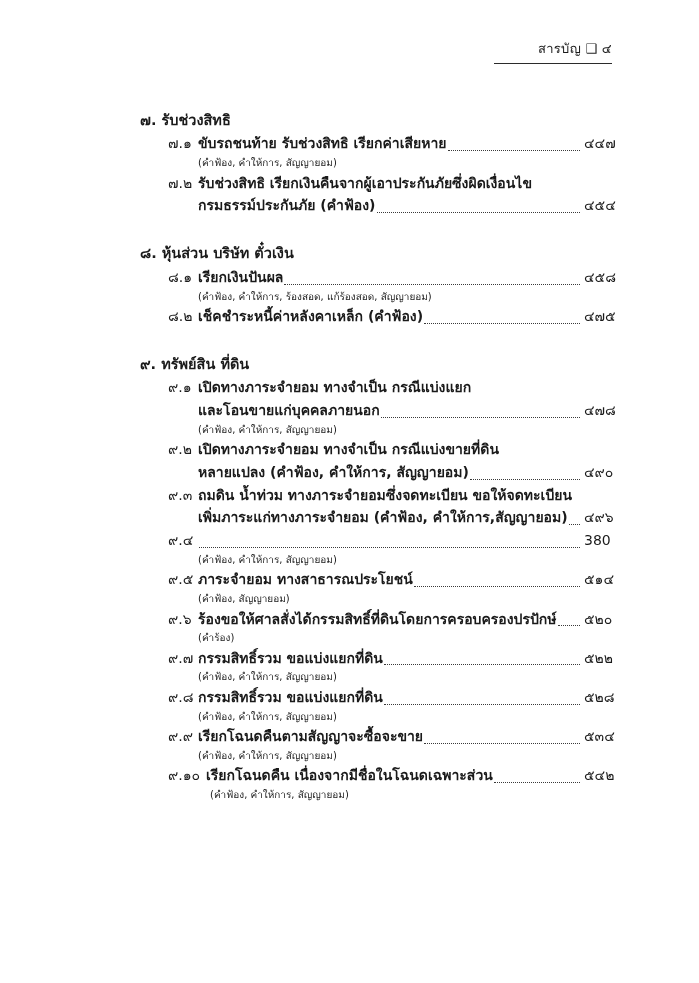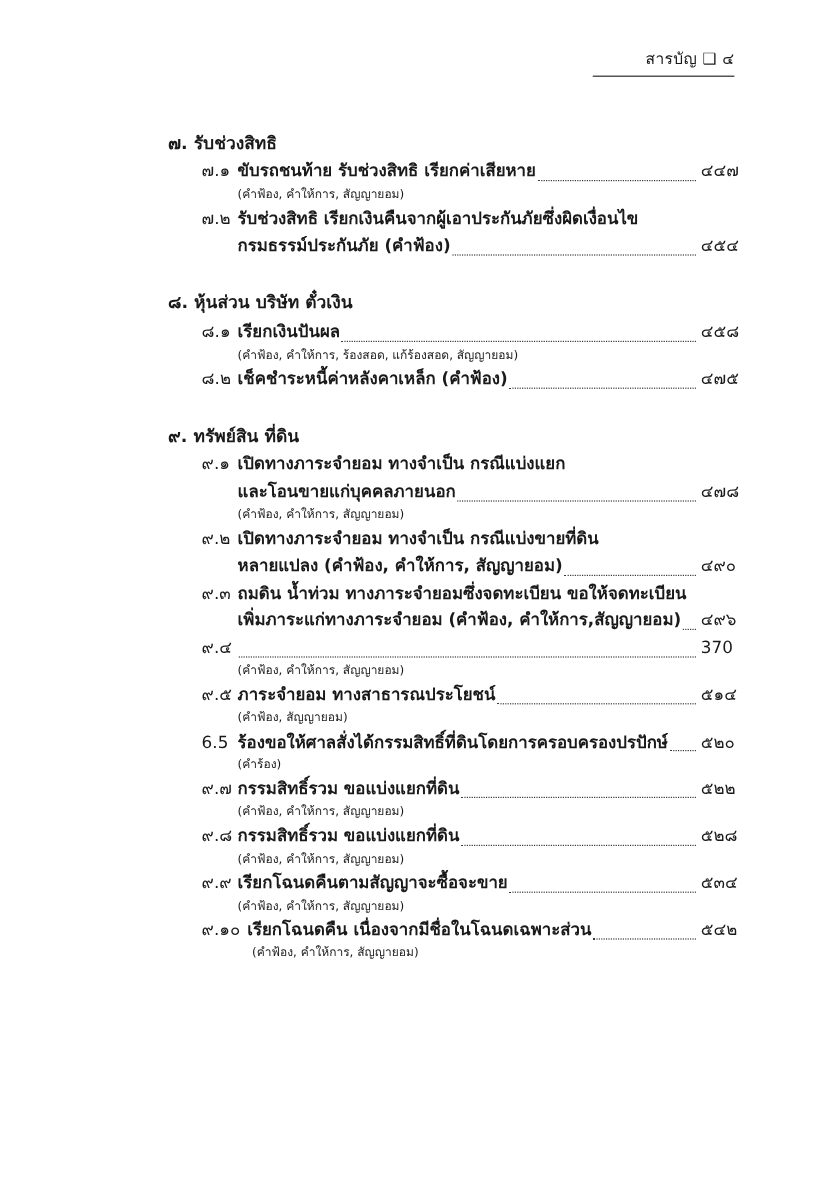--- a/index.html
+++ b/index.html
@@ -225,36 +225,36 @@
             <span class="num itemnum"></span>
             <span class="label">เพิ่มภาระแก่ทางภาระจำยอม (คำฟ้อง, คำให้การ,สัญญายอม)</span>
             <span class="leader"></span>
             <span class="page-no">๔๙๖</span>
           </div>
         </div>
         <div class="entry">
           <div class="line">
             <span class="num itemnum">๙.๔</span>
             <span class="leader"></span>
-            <span class="page-no">370</span>
+            <span class="page-no">380</span>
           </div>
           <div class="note">(คำฟ้อง, คำให้การ, สัญญายอม)</div>
         </div>
         <div class="entry">
           <div class="line">
             <span class="num itemnum">๙.๕</span>
             <span class="label">ภาระจำยอม ทางสาธารณประโยชน์</span>
             <span class="leader"></span>
             <span class="page-no">๕๑๔</span>
           </div>
           <div class="note">(คำฟ้อง, สัญญายอม)</div>
         </div>
         <div class="entry">
           <div class="line">
-            <span class="num itemnum">6.5</span>
+            <span class="num itemnum">๙.๖</span>
             <span class="label">ร้องขอให้ศาลสั่งได้กรรมสิทธิ์ที่ดินโดยการครอบครองปรปักษ์</span>
             <span class="leader"></span>
             <span class="page-no">๕๒๐</span>
           </div>
           <div class="note">(คำร้อง)</div>
         </div>
         <div class="entry">
           <div class="line">
             <span class="num itemnum">๙.๗</span>
             <span class="label">กรรมสิทธิ์รวม ขอแบ่งแยกที่ดิน</span>

